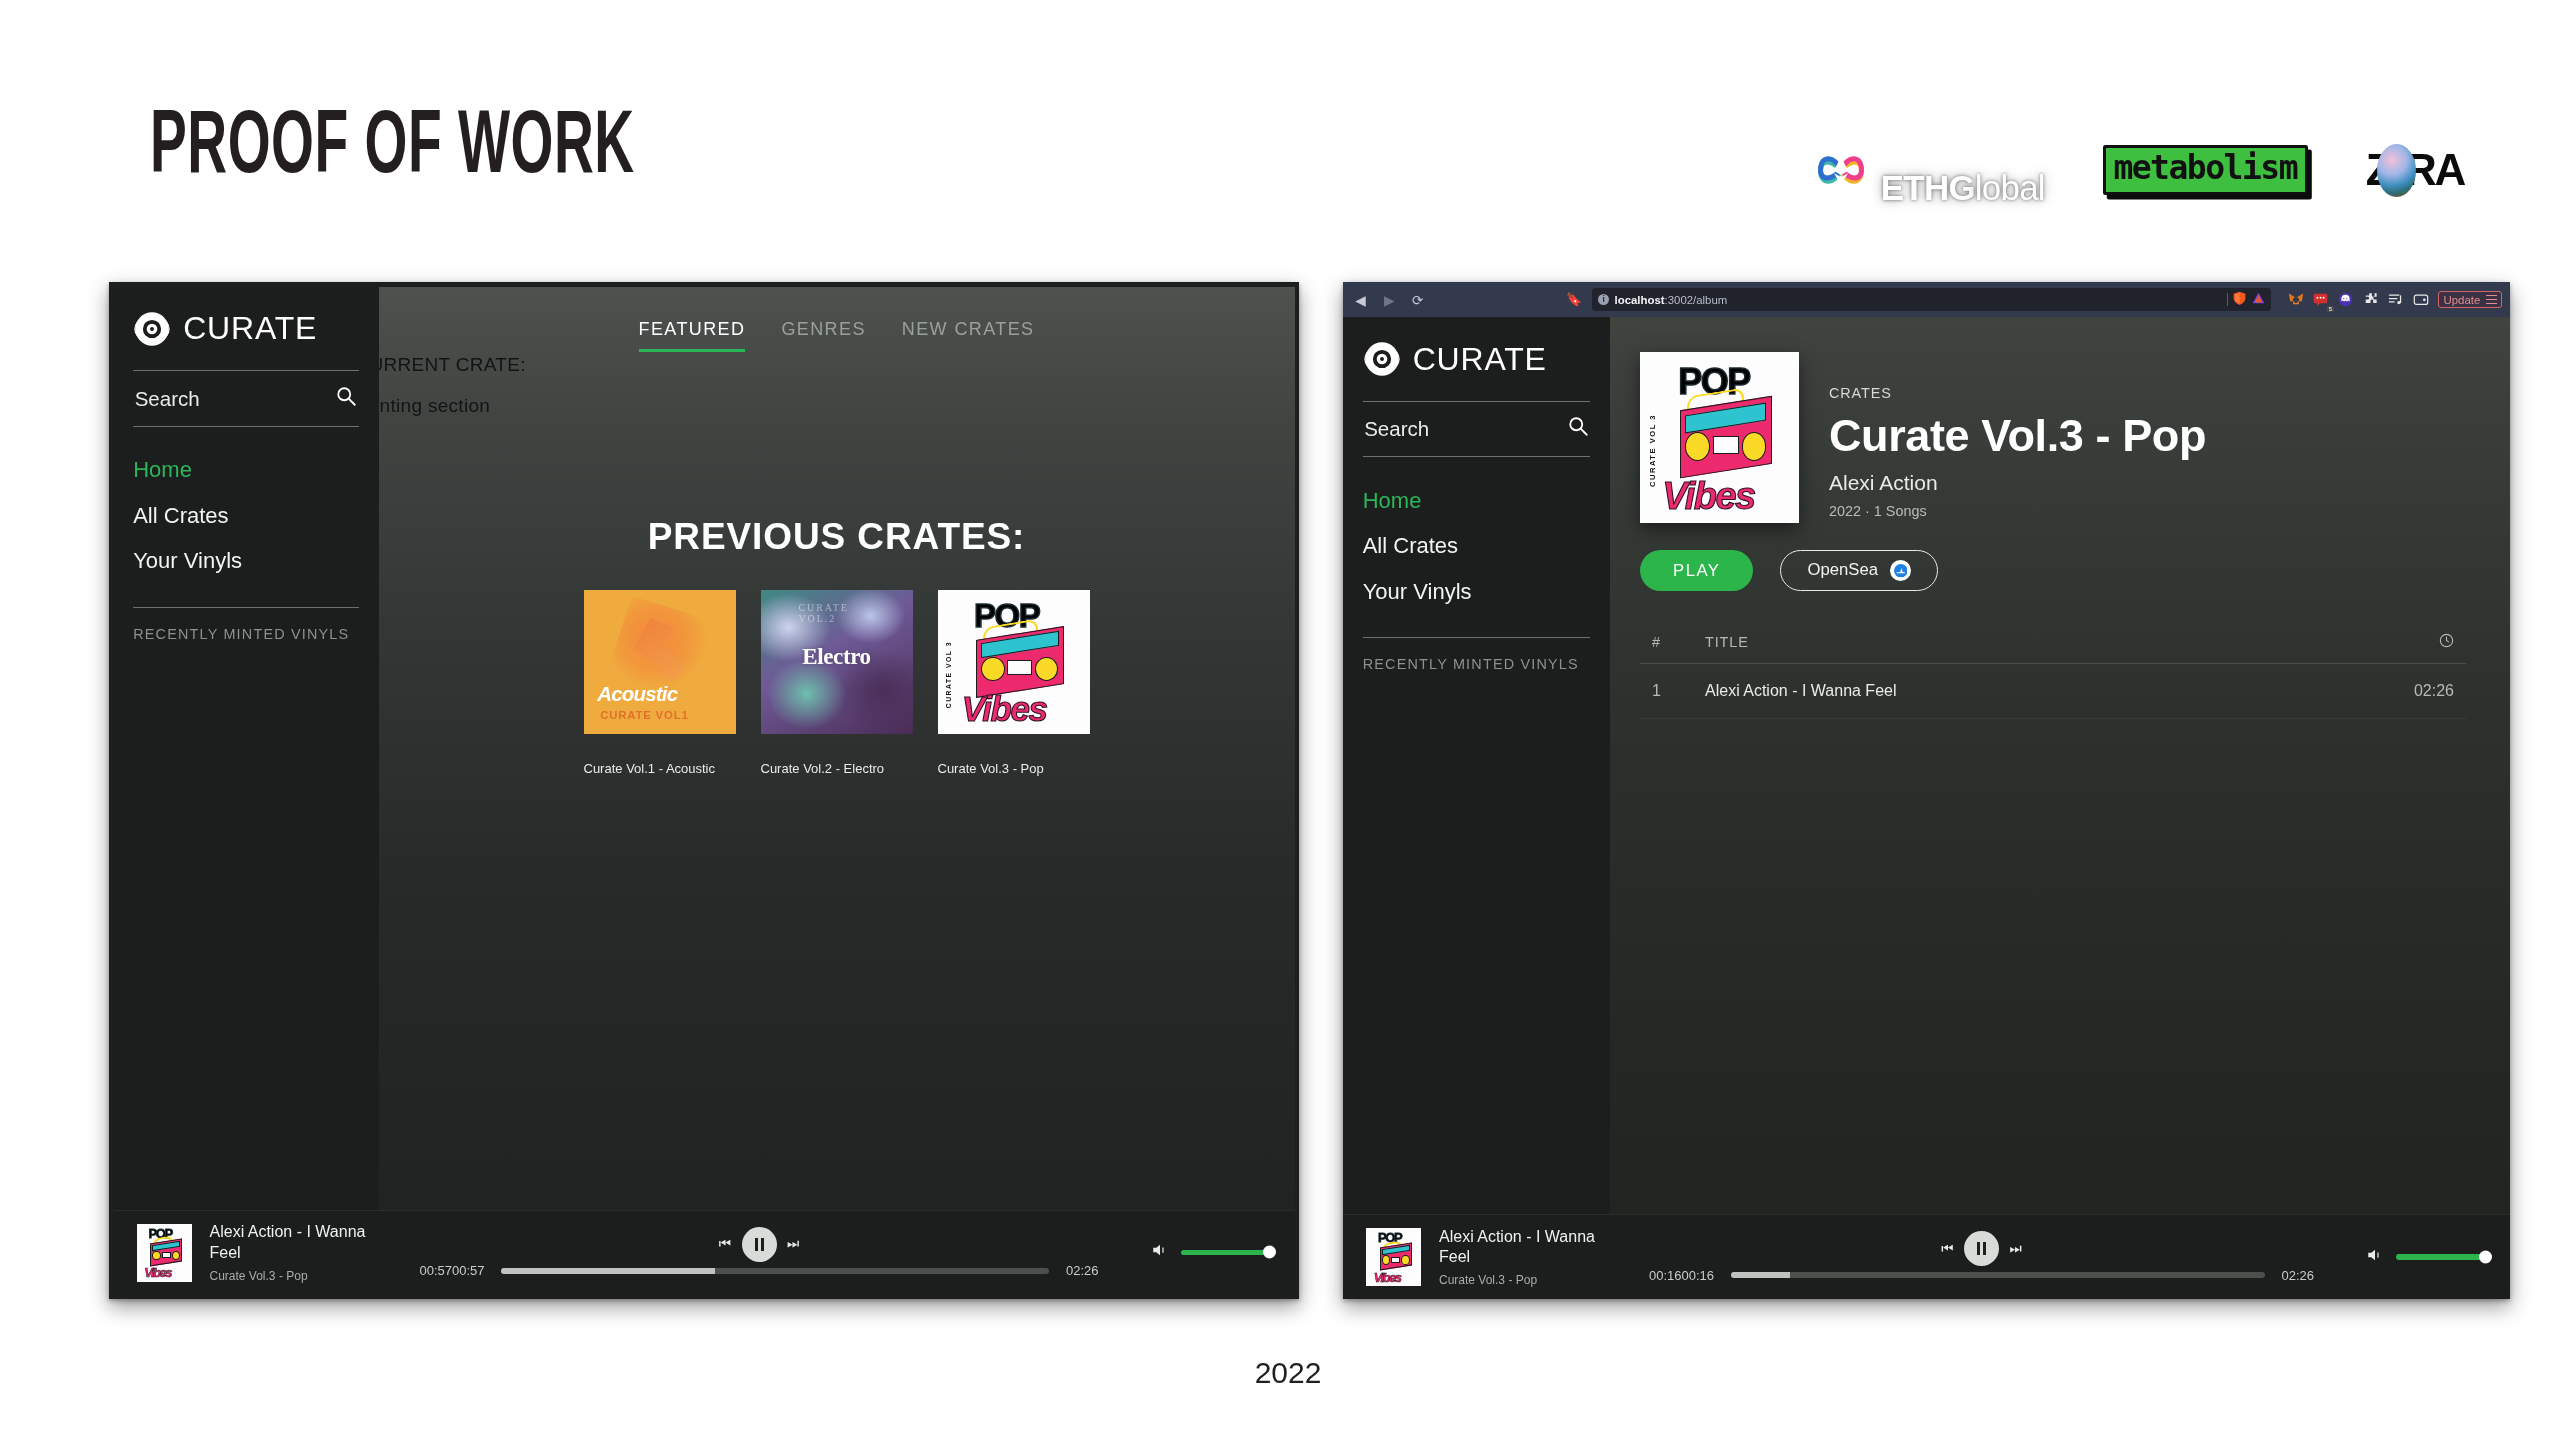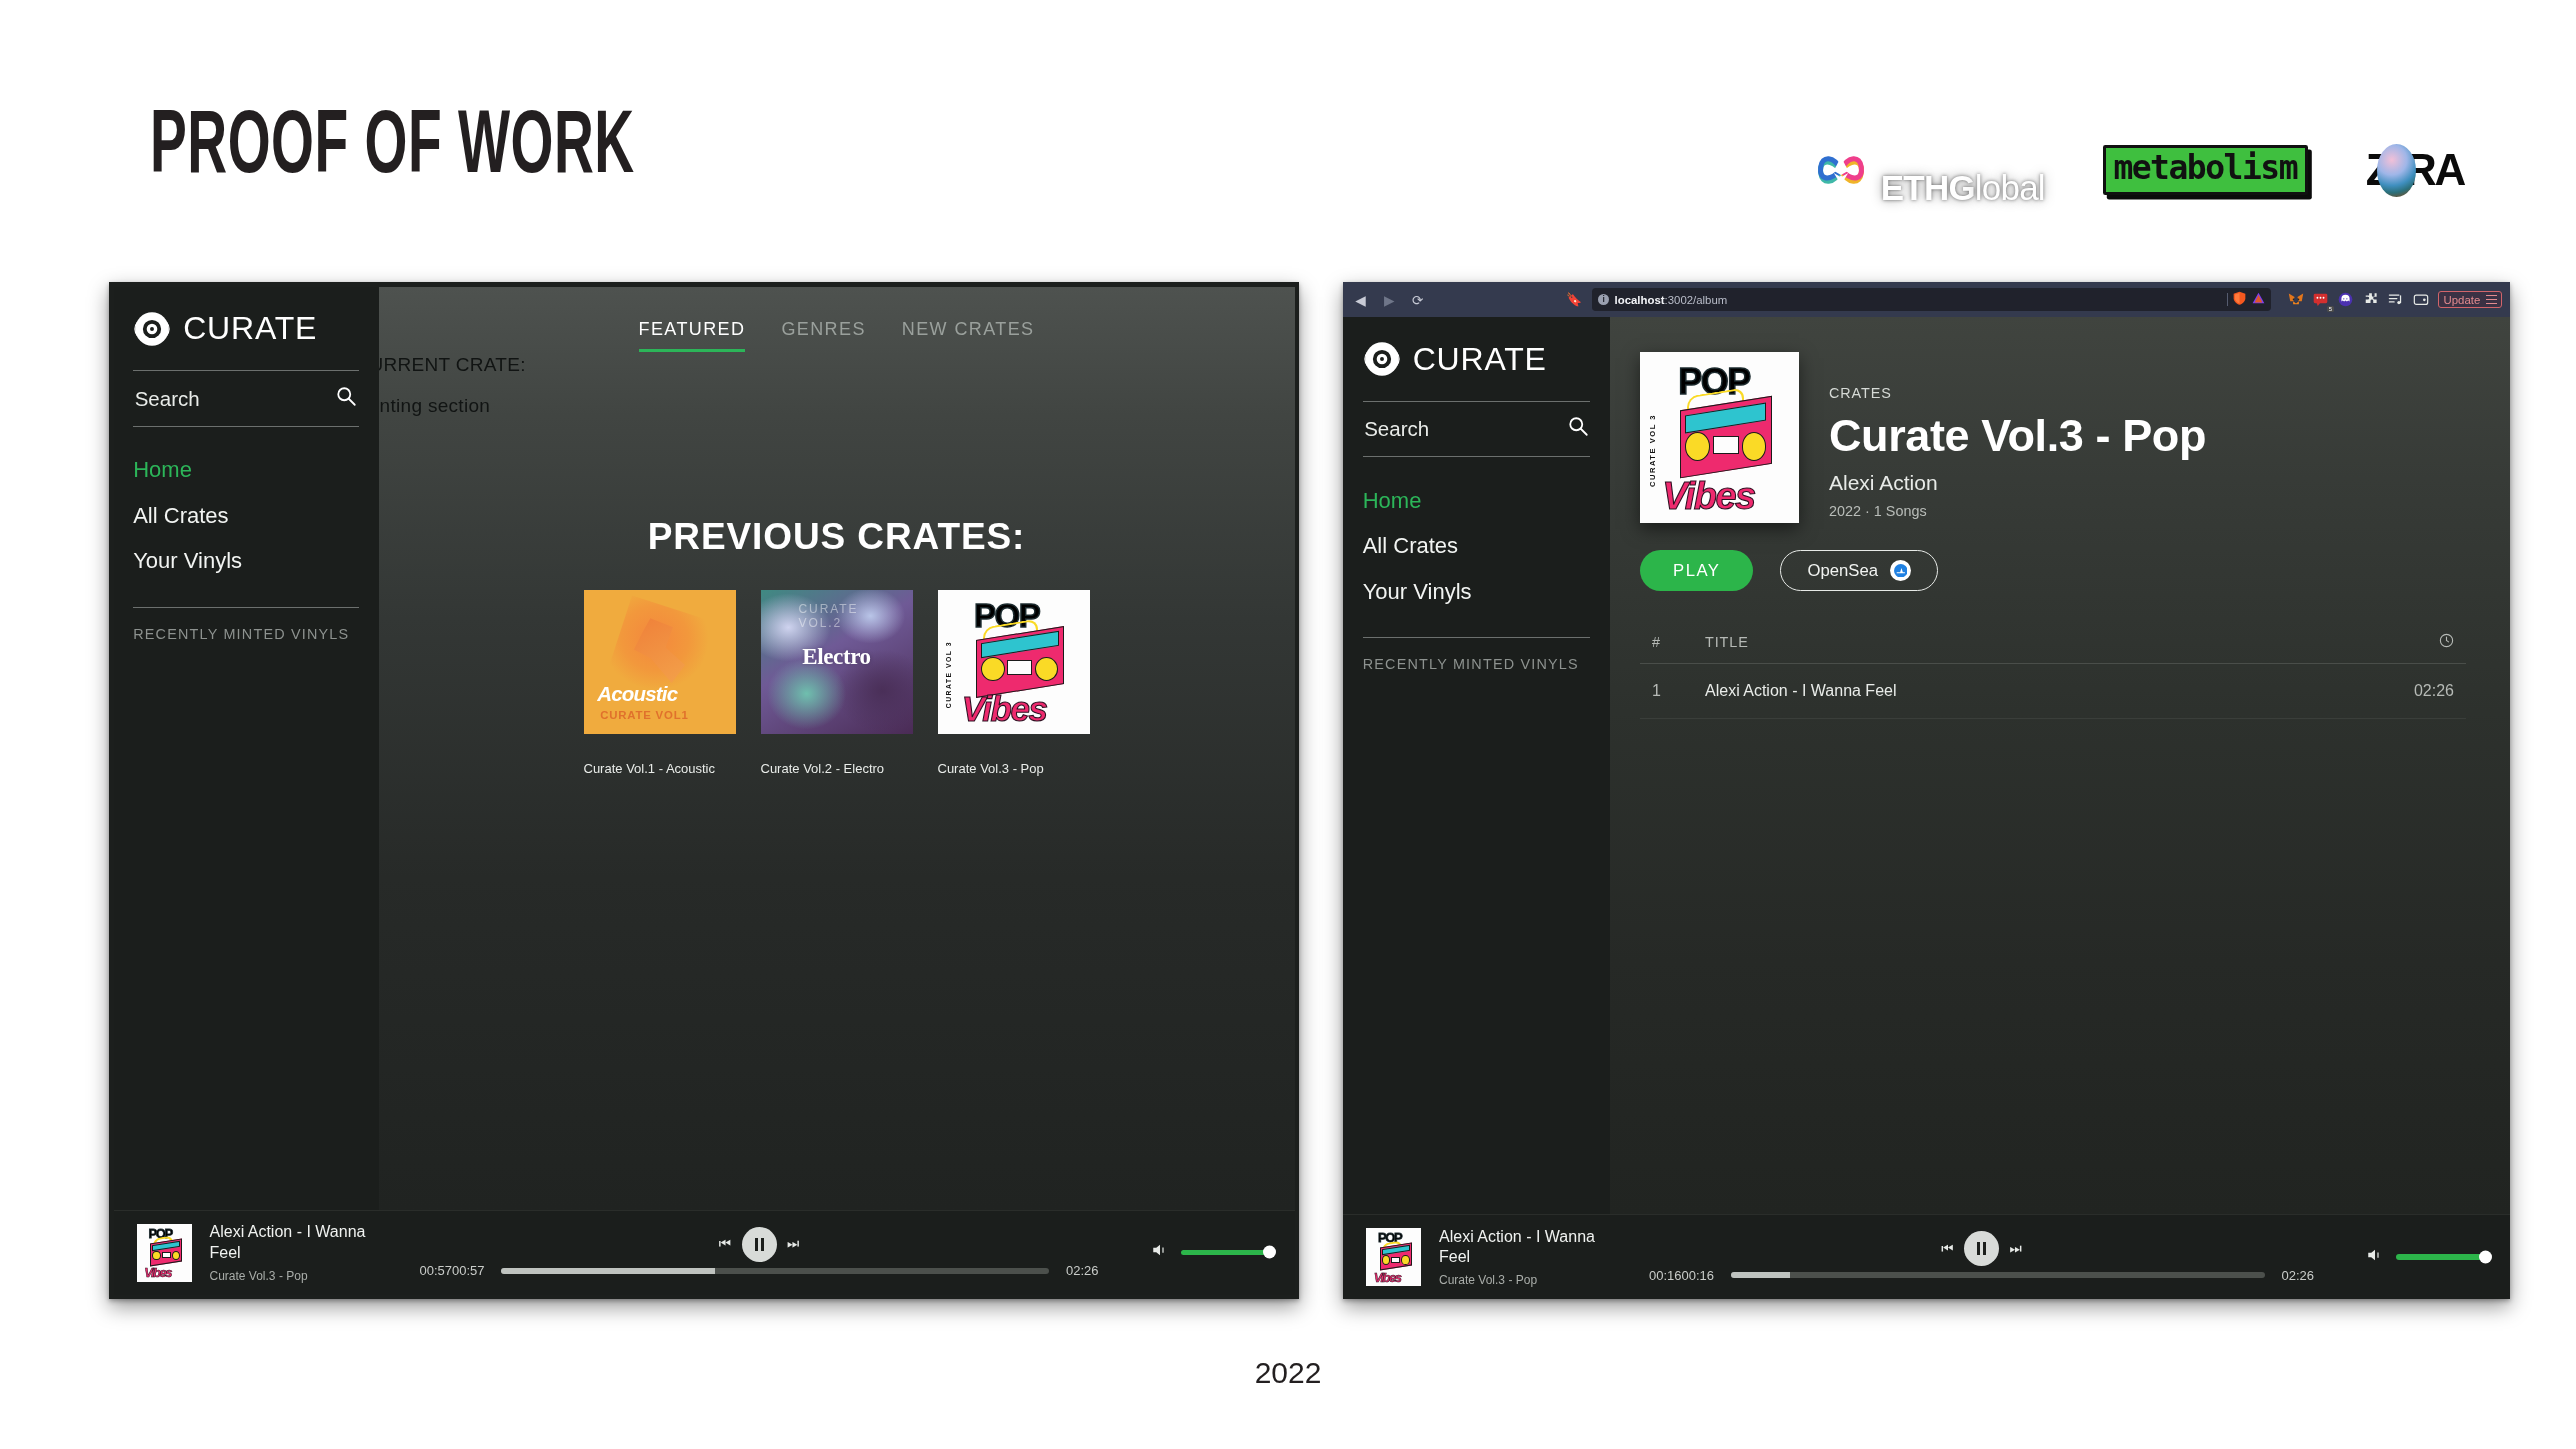--- a/index.html
+++ b/index.html
@@ -135,21 +135,21 @@
       radial-gradient(ellipse 45% 38% at 18% 26%, #cfd3ef 0%, rgba(207,211,239,0) 62%),
       radial-gradient(ellipse 38% 32% at 72% 18%, #b9c5e8 0%, rgba(185,197,232,0) 60%),
       radial-gradient(ellipse 42% 40% at 30% 72%, #6fbfae 0%, rgba(111,191,174,0) 62%),
       radial-gradient(ellipse 48% 44% at 80% 70%, #4a2f58 0%, rgba(74,47,88,0) 65%),
       linear-gradient(150deg, #3f8a82 0%, #6f5a96 42%, #4a2b55 100%);
     filter: blur(0.3px);
   }
   .art-electro .t1 { position: absolute; left: 50%; top: 47%; transform: translate(-50%,-50%); color: #fff;
     font-family: "Liberation Serif", serif; font-weight: 700; font-size: 23px; letter-spacing: -0.4px; text-shadow: 0 0 4.5px rgba(0,0,0,.2); }
   .art-electro .t2 { position: absolute; left: 50%; top: 9%; transform: translate(-50%,0); color: rgba(255,255,255,.45);
-    font-family: Liberation Sans, sans-serif; font-size: 12px; letter-spacing: 1.9px; }
+    font-family: Liberation Serif, serif; font-size: 10px; letter-spacing: 1.9px; }
 
   .art-pop { width: 100%; height: 100%; background: #fdfdfd; position: relative; overflow: hidden; }
   .art-pop .pop-word { position: absolute; left: 24%; top: 5%; font-size: 33px; font-weight: 700; color: #000000;
     letter-spacing: -1.5px; text-align: center; -webkit-text-stroke: 1.5px #1b2a2e; }
   .art-pop .vibes-word { position: absolute; left: 16%; bottom: 3%; font-size: 35px; font-weight: 700; color: #ee2a6e;
     font-style: italic; letter-spacing: -1.5px; -webkit-text-stroke: 1.1px #2a1020; }
   .art-pop .side-cap { position: absolute; left: 5%; top: 36%; font-size: 6.8px; letter-spacing: 1.5px; color: #111;
     writing-mode: vertical-rl; transform: rotate(180deg); font-weight: 700; }
   .boombox { position: absolute; left: 25%; top: 30%; width: 58%; height: 40%; }
   .bb-body { position: absolute; inset: 0; background: #ee2a6e; border: 1.5px solid #1b1b1b; transform: skewY(-9deg); }
@@ -171,21 +171,21 @@
   .album-title { color: #fff; font-size: 45px; font-weight: 700; letter-spacing: -0.4px; line-height: 1.05; }
   .album-artist { color: #e7eae7; font-size: 21px; margin-top: 12px; }
   .album-sub { color: #b9bdb9; font-size: 14.4px; margin-top: 7.6px; }
   .album-actions { display: flex; align-items: center; gap: 27px; margin-top: 27px; }
   .btn-play {
     background: #2cb54a; color: #ffffff; font-size: 16.7px; letter-spacing: 1.5px;
     padding: 10.6px 33px; border-radius: 24px; border: none;
   }
   .btn-opensea {
     background: transparent; color: #f1f3f1; font-size: 16.7px; border: 1.5px solid #e7eae7;
-    padding: 9px 26px; border-radius: 24px; display: flex; align-items: center; gap: 12px;
+    padding: 9px 26px; border-radius: 24px; display: flex; gap: 12px;
   }
   .opensea-ico { width: 21px; height: 21px; border-radius: 50%; background: #fff; color: #2081e2;
     display: flex; align-items: center; justify-content: center; font-size: 13px; }
   .tracklist { margin-top: 42px; }
   .tl-head {
     display: flex; align-items: center; color: #b6bab6; font-size: 14.4px; letter-spacing: 0.9px;
     padding: 0 12px 12px; border-bottom: 0.8px solid #4a4e4a;
   }
   .tl-row {
     display: flex; align-items: center; color: #e9ece9; font-size: 16px;

